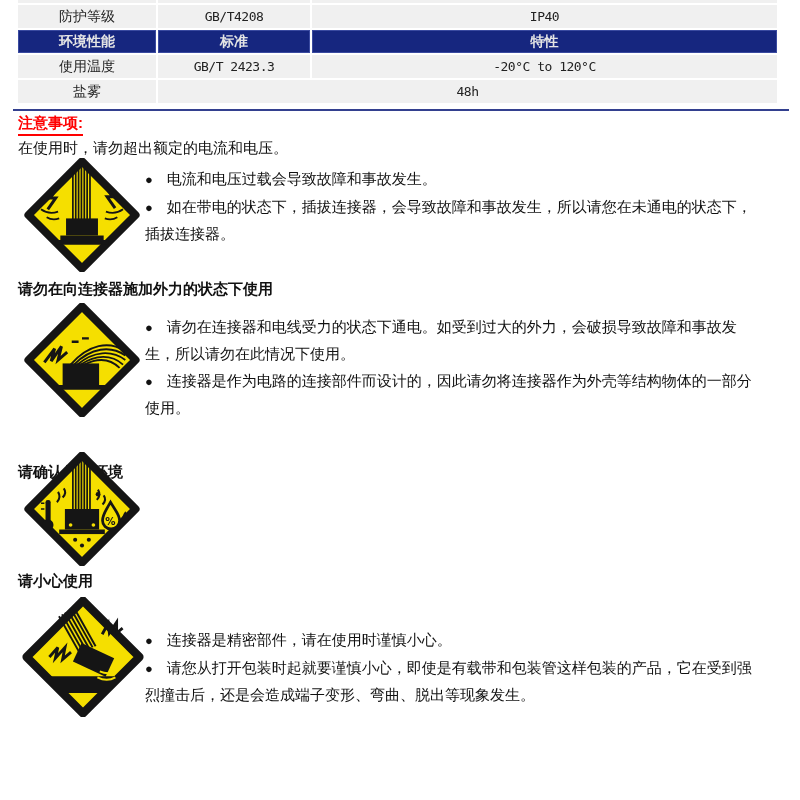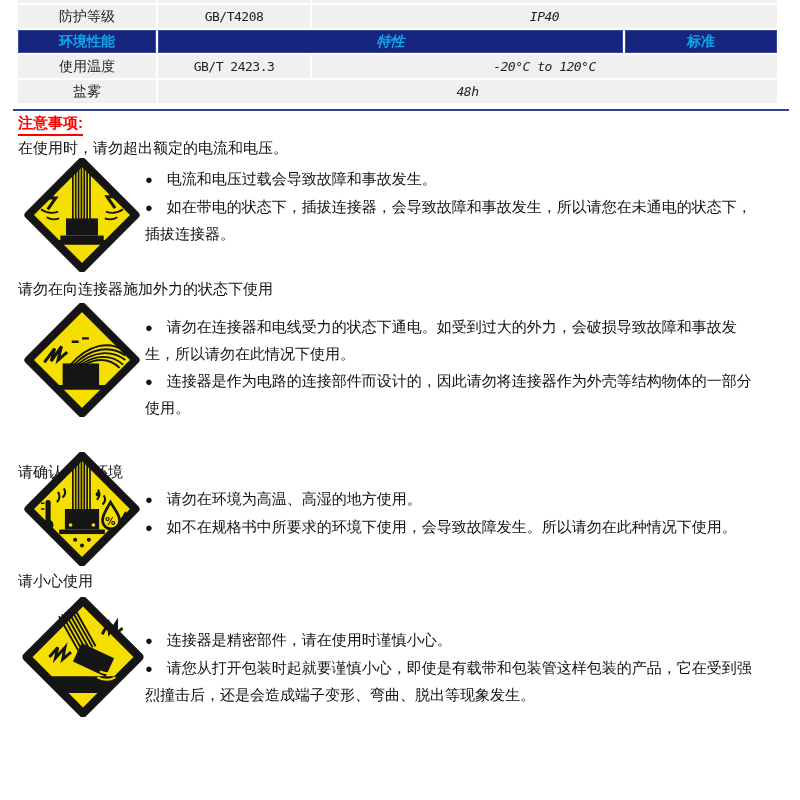--- a/index.html
+++ b/index.html
@@ -5,33 +5,33 @@
   * { box-sizing: border-box; }
   html,body { margin:0; padding:0; background:#ffffff; }
   body { font-family:"Liberation Sans","DejaVu Sans",sans-serif; color:#1a1a1a; }
   .page { position:relative; width:800px; height:752px; background:#ffffff; overflow:hidden; }
 
   
   .tbl { position:absolute; left:18px; top:0; width:759px; }
   .tr { display:flex; gap:2px; margin-bottom:2px; }
   .td { background:#f0f0f0; height:23px; line-height:23px; text-align:center;
         font-size:14px; color:#222; overflow:hidden; white-space:nowrap; }
-  .c1 { width:138px; } .c2 { width:152px; } .c3 { flex:1;font-style:italic; }
-  .tr.head .td { background:#16267f; color:#0ea5e9; font-weight:bold; border:1px solid #3a4aa0; line-height:21px; }
+  .c1 { width:138px; } .c2 { width:152px; } .c3 { flex:1; }
+  .tr.head .td { background:#16267f; color:#e5e5e5; font-weight:bold; border:1px solid #3a4aa0; line-height:21px; }
   .tr.sliver .td { height:3px; line-height:3px; }
   .mono { font-family:"DejaVu Sans Mono","Liberation Mono",monospace; font-size:13px; letter-spacing:-0.5px; }
 
   .divider { position:absolute; left:13px; top:109px; width:776px; height:2px; background:#33408f; }
 
   
   .notice-title { position:absolute; left:18px; top:114px; font-size:15px; font-weight:bold;
                   color:#ff0000; border-bottom:2px solid #ff0000; padding-bottom:1px; }
   .intro { position:absolute; left:18px; top:139px; font-size:15px; color:#111; }
 
-  .sec-head { position:absolute; left:18px; font-size:15px; font-weight:normal; color:#111; }
+  .sec-head { position:absolute; left:18px; font-size:15px; font-weight:bold; color:#111; }
   .hz-icon { position:absolute; left:22px; width:120px; height:114px; }
   .bullets { position:absolute; left:145px; width:608px; font-size:15px; line-height:26px; color:#111; }
   .bullets p { margin:0 0 1px 0; }
   .bm { font-size:13px; margin-right:14px; }
 
   .pos-icon1 { top:158px; }  .pos-bul1 { top:166px; }
   .pos-head2 { top:280px; }  .pos-icon2 { top:303px; } .pos-bul2 { top:314px; }
   .pos-head3 { top:427px;margin-top:36px; }  .pos-icon3 { top:452px; } .pos-bul3 { top:486px; }
   .pos-head4 { top:572px; }  .pos-icon4 { top:597px; left:20px; width:126px; height:120px; }
   .pos-bul4 { top:627px; }
@@ -47,22 +47,22 @@
       <div class="td c2"></div>
       <div class="td c3"></div>
     </div>
     <div class="tr">
       <div class="td c1">防护等级</div>
       <div class="td c2 mono">GB/T4208</div>
       <div class="td c3 mono">IP40</div>
     </div>
     <div class="tr head">
       <div class="td c1">环境性能</div>
+      <div class="td c2">标准</div>
       <div class="td c3">特性</div>
-      <div class="td c2">标准</div>
     </div>
     <div class="tr">
       <div class="td c1">使用温度</div>
       <div class="td c2 mono">GB/T 2423.3</div>
       <div class="td c3 mono">-20°C to 120°C</div>
     </div>
     <div class="tr">
       <div class="td c1">盐雾</div>
       <div class="td c3 mono">48h</div>
     </div>
@@ -139,24 +139,20 @@
     <path d="M28 44 q4 -4 1 -9 M33 40 q4 -4 1 -8" fill="none" stroke="#151515" stroke-width="1.8"></path>
     <path d="M63 42 q4 -4 1 -9 M68 46 q4 -4 1 -8" fill="none" stroke="#151515" stroke-width="1.8"></path>
     <path d="M75 44 C71 51 68 55 68 60 a7.5 7.5 0 0 0 15 0 C83 55 79 51 75 44 Z" fill="#F5DF00" stroke="#151515" stroke-width="2.4"></path>
     <text x="75" y="64" font-size="9" font-weight="bold" text-anchor="middle" fill="#151515" font-family="DejaVu Sans, sans-serif">%</text>
     <path d="M88 52 c-2 3 -3 5 -3 7 a3 3 0 0 0 6 0 c0 -2 -1 -4 -3 -7 Z" fill="#151515"></path>
     <circle cx="64" cy="37" r="2" fill="#151515"></circle>
     <circle cx="44" cy="77" r="1.8" fill="#151515"></circle>
       <circle cx="56" cy="77" r="1.8" fill="#151515"></circle>
       <circle cx="50" cy="82" r="1.8" fill="#151515"></circle>
   </svg>
-  <div class="bullets pos-bul3">
-    <p><span class="bm">●</span><span>请勿在环境为高温、高湿的地方使用。</span></p>
-    <p><span class="bm">●</span><span>如不在规格书中所要求的环境下使用，会导致故障发生。所以请勿在此种情况下使用。</span></p>
-  </div>
 
   <div class="sec-head pos-head4">请小心使用</div>
   <svg class="hz-icon pos-icon4" viewBox="0 0 100 100">
     <path d="M50 3 L97 50 L50 97 L3 50 Z" fill="#F5DF00" stroke="#151515" stroke-width="7" stroke-linejoin="round"></path>
     <polygon points="20,66 80,66 66,80 34,80" fill="#151515"></polygon>
     <g stroke="#151515" stroke-width="1.6">
       <line x1="30" y1="16" x2="48" y2="48"></line>
         <line x1="32.5" y1="14.5" x2="50.5" y2="46.5"></line>
       <line x1="35" y1="13" x2="53" y2="45"></line>
         <line x1="37.5" y1="11.5" x2="55.5" y2="43.5"></line>

